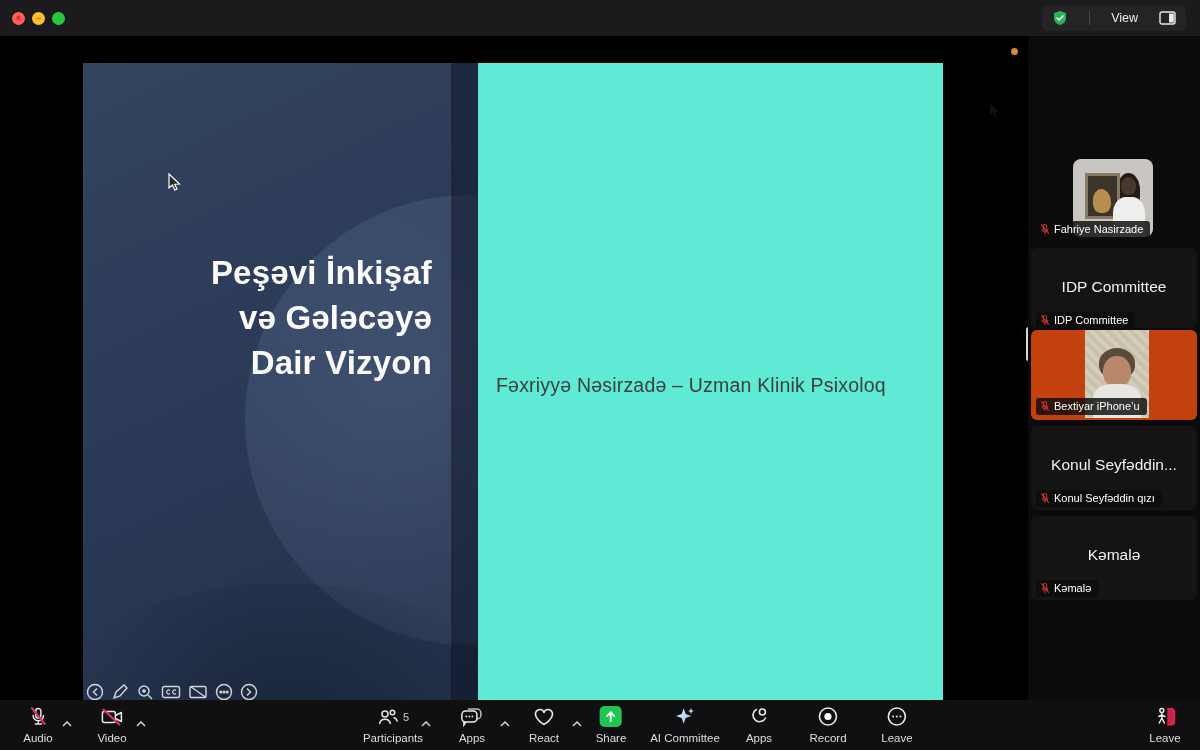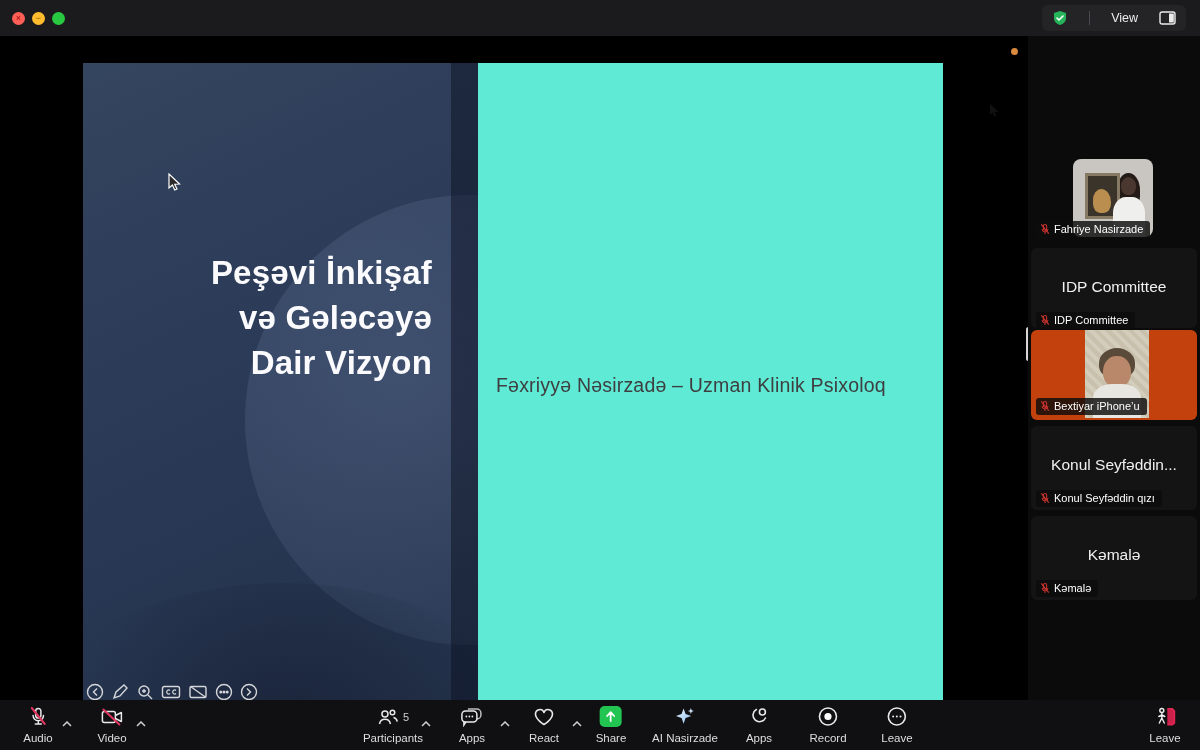--- a/index.html
+++ b/index.html
@@ -351,21 +351,21 @@
             <defs>
               <linearGradient id="sg" x1="0" y1="0" x2="1" y2="1">
                 <stop offset="0" stop-color="#eaf5ff"></stop>
                 <stop offset="1" stop-color="#8ec1f2"></stop>
               </linearGradient>
             </defs>
             <path d="M10.5 2.5l2 5.6 5.6 2-5.6 2-2 5.6-2-5.6-5.6-2 5.6-2z" fill="url(#sg)"></path>
             <path d="M17.8 2l.8 2.2 2.2.8-2.2.8-.8 2.2-.8-2.2-2.2-.8 2.2-.8z" fill="#cfe6fb"></path>
           </svg>
       </span>
-      <span>AI Nasirzade</span>
+      <span>AI Committee</span>
     </div>
 
     <div class="tool" style="left:759px">
       <span class="ic">
         <svg width="22" height="21" viewBox="0 0 22 21" fill="none" stroke="#e8e8ea" stroke-width="1.6" stroke-linecap="round">
             <circle cx="14.5" cy="6" r="3"></circle>
             <path d="M8.5 3.5A6.5 6.5 0 1017.5 12"></path>
           </svg>
       </span>
       <span>Apps</span>

